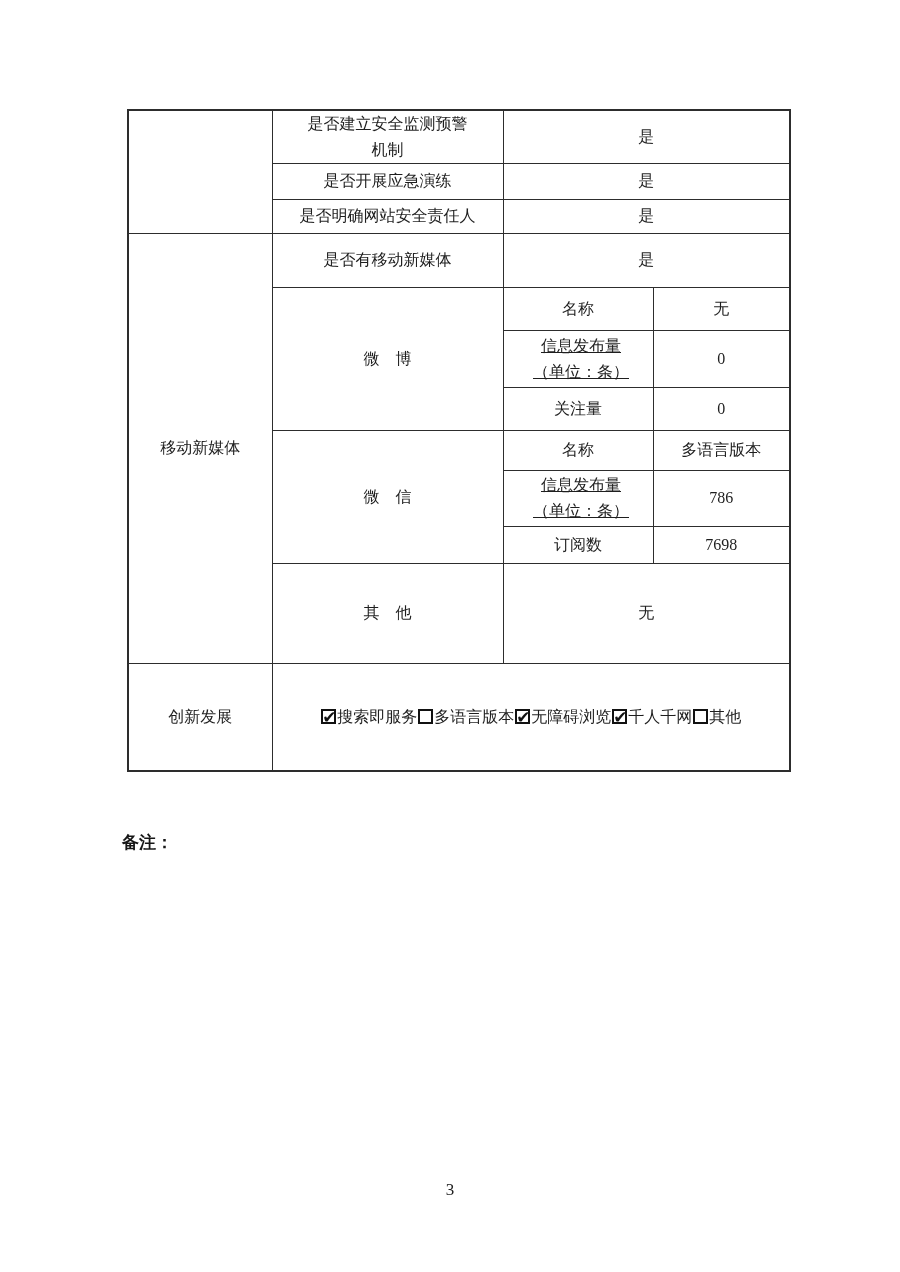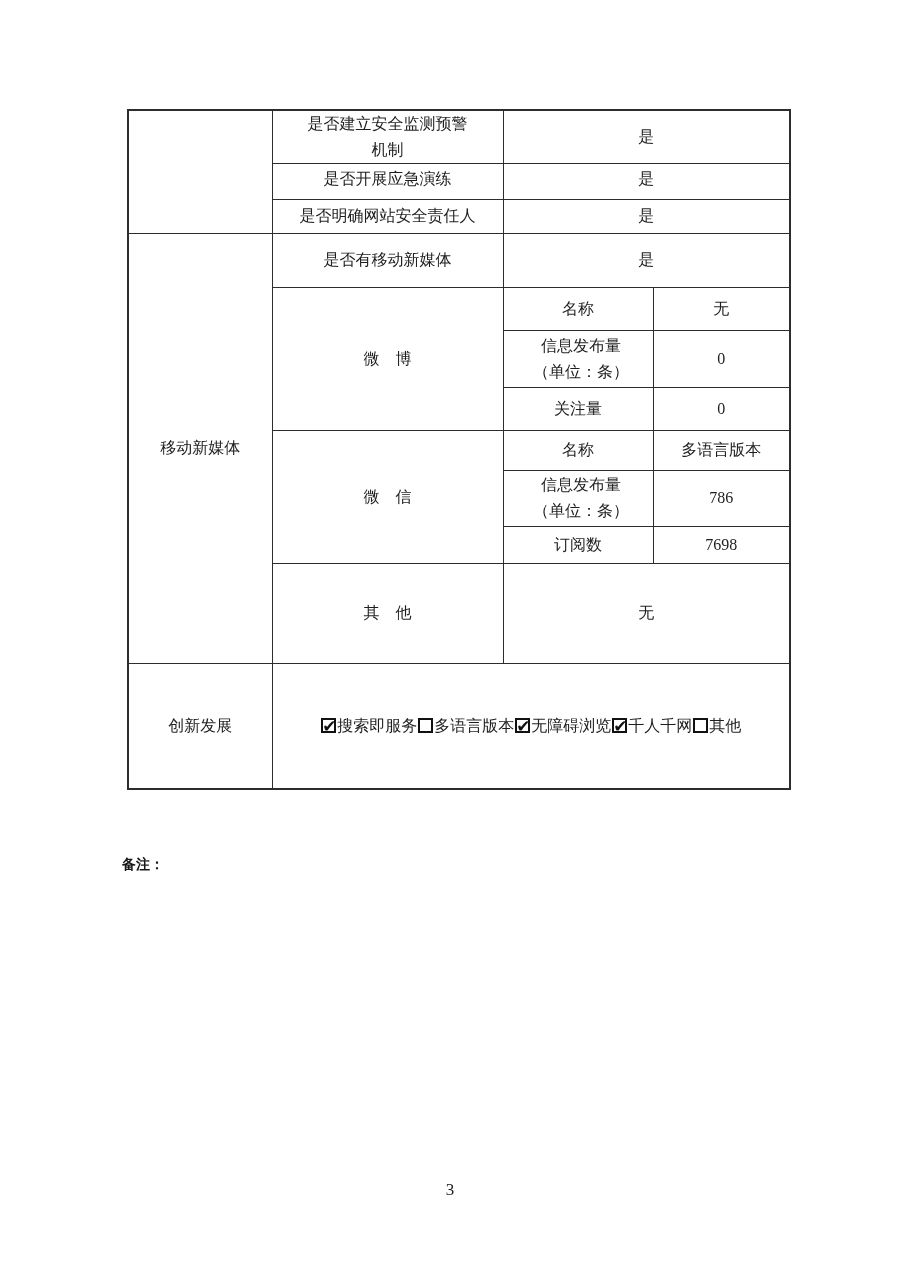--- a/index.html
+++ b/index.html
@@ -16,52 +16,52 @@
     border-collapse:collapse; table-layout:fixed;
     border:2px solid #2d2d2d;
   }
   table.report td {
     border:1px solid #2d2d2d;
     text-align:center; vertical-align:middle;
     font-size:16px; line-height:1.6;
     overflow:hidden;
   }
   .preline { white-space:pre-line; }
-  td.leftpad { text-align:left; padding-left:6px; }
+  td.leftpad { text-align:left; padding-left:6px;text-decoration:underline; }
 
   tr.r1  { height:53px; }
-  tr.r2  { height:36px;font-family:Liberation Mono, monospace; }
+  tr.r2  { height:36px; }
   tr.r3  { height:34px;margin-top:13px; }
   tr.r4  { height:54px; }
   tr.r5  { height:43px; }
   tr.r6  { height:57px; }
   tr.r7  { height:43px; }
   tr.r8  { height:40px; }
   tr.r9  { height:56px; }
   tr.r10 { height:37px; }
   tr.r11 { height:100px; }
-  tr.r12 { height:126px; }
+  tr.r12 { height:108px; }
 
   .opt { white-space:nowrap;margin-top:43px; }
   .cb {
     display:inline-block; width:15px; height:15px;
     border:2px solid #111; position:relative;
     vertical-align:-2px; margin:0 1px 0 1px; background:#fff;
   }
   .cb.checked::after {
     content:"\2714";
     position:absolute; left:-1px; top:-7px;
     font-size:17px; font-weight:bold; color:#111;
     font-family:"DejaVu Sans",sans-serif;
   }
 
   .notes {
-    position:absolute; left:122px; top:856px;
+    position:absolute; left:122px; top:831px;
     font-family:"Liberation Sans","DejaVu Sans",sans-serif;
-    font-weight:bold; font-size:14px; color:#161616;
+    font-weight:bold; font-size:17px; color:#161616;
   }
   .pageno {
     position:absolute; left:0; right:0; top:1180px;
     text-align:center; font-size:17px; color:#222;
   }
 </style>
 </head>
 <body>
 
 <div class="sheet">

